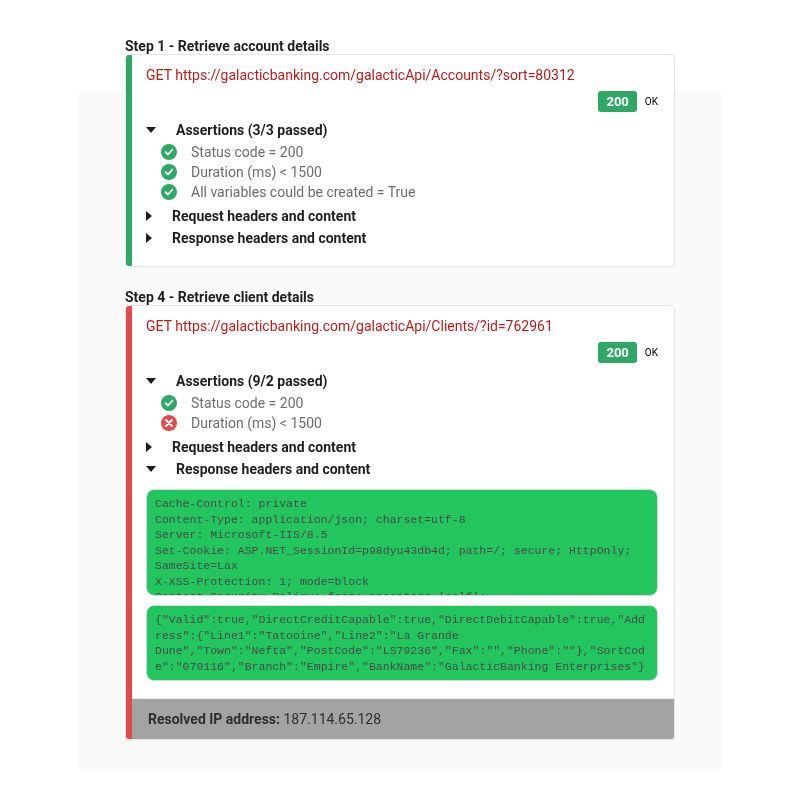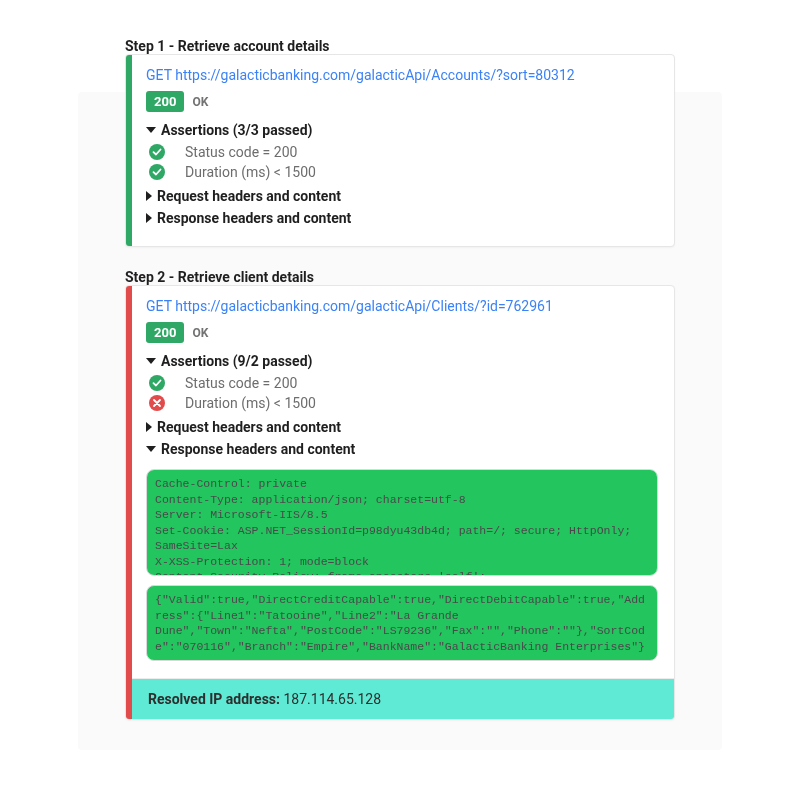--- a/index.html
+++ b/index.html
@@ -50,45 +50,46 @@
     margin-bottom: 22px;
     overflow: hidden;
   }
   .card-inner {
     border-left: 6px solid;
     padding: 12px 16px 14px 14px;
   }
   .card-inner.pass { border-left-color: #2fa866; }
   .card-inner.fail { border-left-color: #e24b4b; }
   .req-line {
-    color: #3b82f6;
+    color: #b91c1c;
     font-size: 14px;
     margin-bottom: 8px;
     white-space: nowrap;
     overflow: hidden;
   }
   .status-row {
     display: flex;
     align-items: center;
     gap: 8px;
     margin-bottom: 10px;
+    justify-content: flex-end;
   }
   .badge {
     background: #2fa866;
     color: #fff;
     font-weight: 700;
     font-size: 13px;
     padding: 3px 8px;
     border-radius: 3px;
   }
-  .status-ok { color: #737373; font-size: 12px; font-weight: bold; }
+  .status-ok { color: #000000; font-size: 10px; }
   .disclosure {
     display: flex;
     align-items: center;
-    gap: 5px;
+    gap: 20px;
     font-weight: 700;
     font-size: 14px;
     color: #1f1f1f;
     margin: 6px 0;
     cursor: pointer;
     user-select: none;
   }
   .disclosure .caret {
     width: 0; height: 0;
     display: inline-block;
@@ -100,24 +101,24 @@
   }
   .caret.right {
     border-top: 5px solid transparent;
     border-bottom: 5px solid transparent;
     border-left: 6px solid #1f1f1f;
   }
   .assert-list { margin: 2px 0 8px 0; }
   .assert-item {
     display: flex;
     align-items: center;
-    gap: 20px;
+    gap: 14px;
     color: #6d6d6d;
     font-size: 14px;
-    margin: 4px 3px;
+    margin: 4px 15px;
   }
   .icon-check, .icon-fail {
     width: 16px; height: 16px;
     border-radius: 50%;
     display: inline-flex;
     align-items: center;
     justify-content: center;
     flex: 0 0 16px;
   }
   .icon-check { background: #2fa866; }
@@ -131,21 +132,21 @@
     background: #22c55e;
     padding: 6px 8px;
     font-family: "SFMono-Regular", Consolas, "Liberation Mono", Menlo, monospace;
     font-size: 11.5px;
     line-height: 1.35;
     color: #4a4a4a;
     margin-top: 6px;
     overflow-y: scroll;
   }
   .resolved {
-    background: #5eead4;
+    background: #a3a3a3;
     border-top: 1px solid #ececec;
     margin: 14px -16px -14px -14px;
     padding: 12px 16px;
     font-size: 14px;
     color: #2e2e2e;
   }
   .resolved .label { font-weight: 700; }
 </style>
 </head>
 <body>
@@ -178,34 +179,42 @@
             <span>Status code = 200</span>
           </div>
           <div class="assert-item">
             <span class="icon-check">
                 <svg viewBox="0 0 10 10">
                   <path d="M1.5 5.2 L4 7.5 L8.5 2.5" stroke="#fff" stroke-width="1.8" fill="none" stroke-linecap="round" stroke-linejoin="round"></path>
                 </svg>
               </span>
             <span>Duration (ms) &lt; 1500</span>
           </div>
+          <div class="assert-item">
+            <span class="icon-check">
+                <svg viewBox="0 0 10 10">
+                  <path d="M1.5 5.2 L4 7.5 L8.5 2.5" stroke="#fff" stroke-width="1.8" fill="none" stroke-linecap="round" stroke-linejoin="round"></path>
+                </svg>
+              </span>
+            <span>All variables could be created = True</span>
+          </div>
         </div>
 
         <div class="disclosure">
           <span class="caret right"></span>
           <span>Request headers and content</span>
         </div>
         <div class="disclosure">
           <span class="caret right"></span>
           <span>Response headers and content</span>
         </div>
       </div>
     </div>
 
-    <div class="step-title">Step 2 - Retrieve client details</div>
+    <div class="step-title">Step 4 - Retrieve client details</div>
 
     <div class="card">
       <div class="card-inner fail">
         <div class="req-line">GET https://galacticbanking.com/galacticApi/Clients/?id=762961</div>
         <div class="status-row">
           <span class="badge">200</span>
           <span class="status-ok">OK</span>
         </div>
 
         <div class="disclosure">

